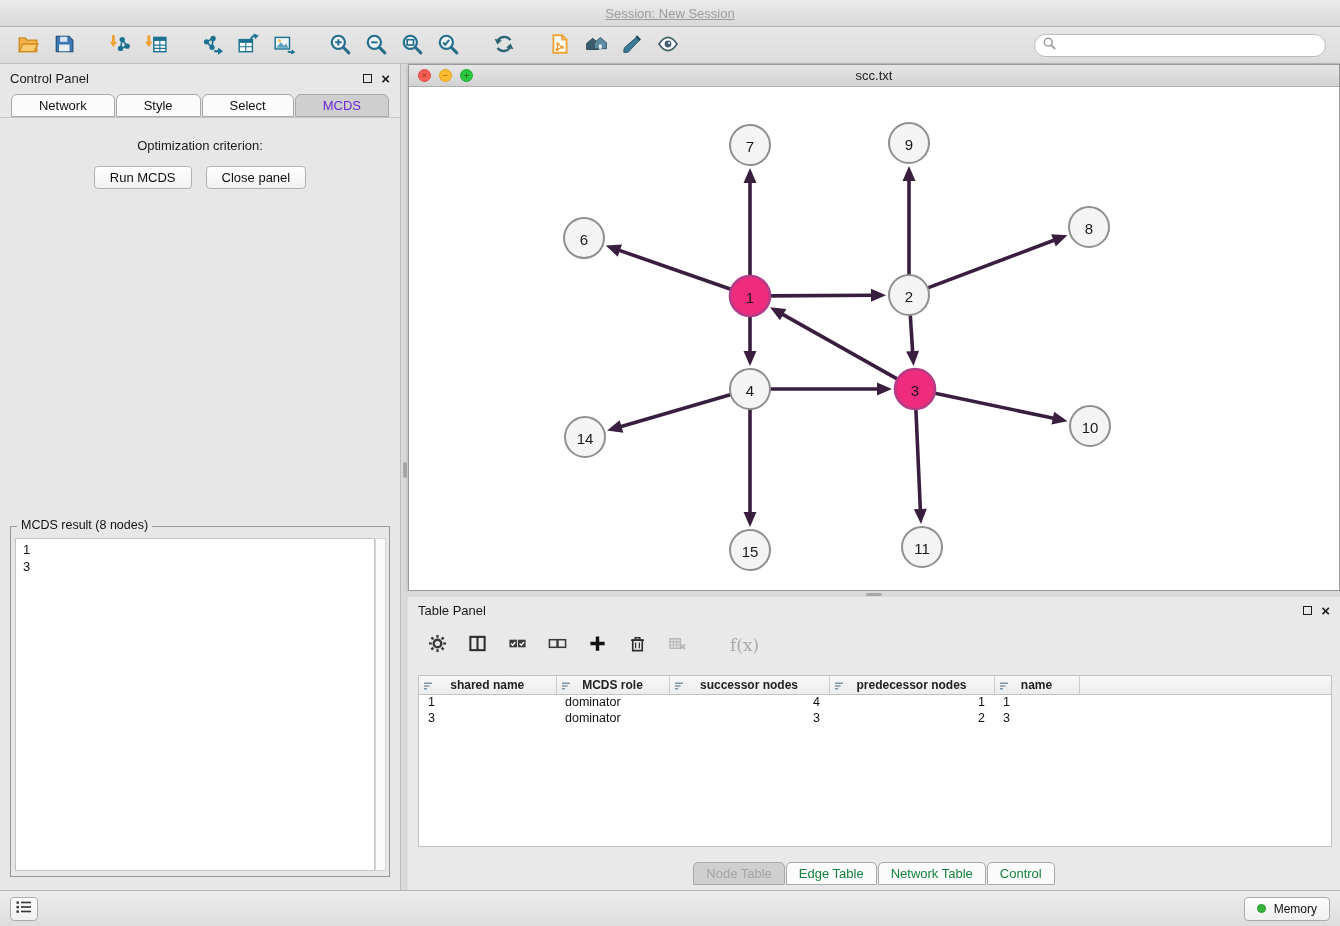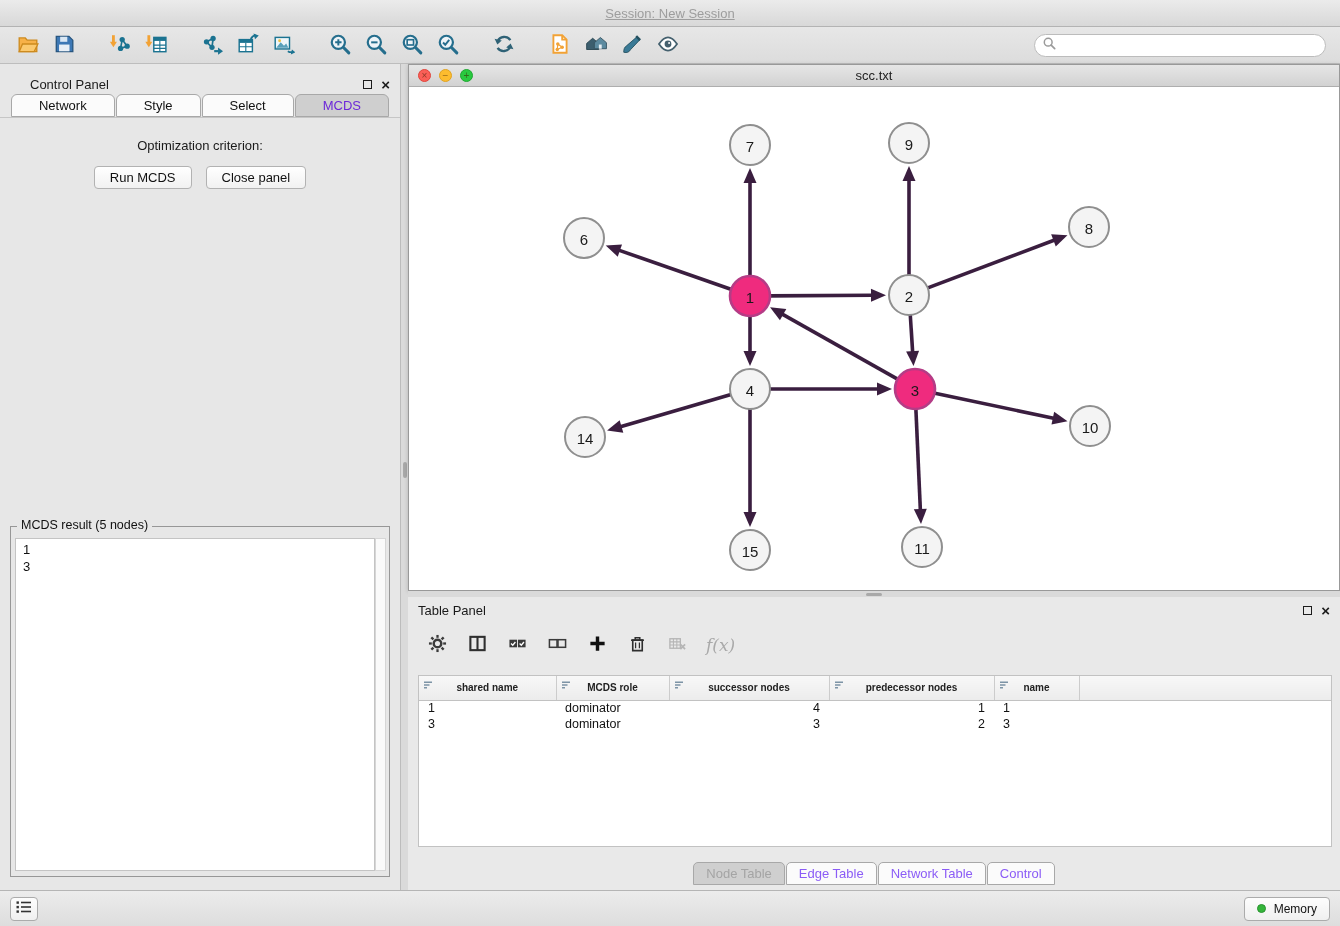--- a/index.html
+++ b/index.html
@@ -44,21 +44,21 @@
   .search-box input {
     border:none; outline:none; background:transparent; flex:1; font-size:13px; color:#333;
   }
 
   
   .control-panel {
     position:absolute; left:0; top:64px; width:401px; bottom:36px;
     background:#e7e7e7; border-right:1px solid #bcbcbc;
   }
   .cp-header {
-    height:28px; display:flex; align-items:flex-end; padding:0 10px; font-size:13px; color:#1c1c1c;margin-left:20px;
+    height:28px; display:flex; align-items:center; padding:0 10px; font-size:13px; color:#1c1c1c;
   }
   .win-btns { margin-left:auto; display:flex; align-items:center; gap:9px; }
   .float-ico { width:9px; height:9px; border:1.6px solid #1c1c1c; display:inline-block; }
   .close-ico { font-size:15px; font-weight:bold; color:#1c1c1c; line-height:1; }
   .cp-tabs { display:flex; justify-content:center; margin-top:2px; }
   .cp-tab {
     padding:3px 27px; font-size:13px; background:#fbfbfb; color:#111;
     border:1px solid #a8a8a8; border-radius:6px 6px 0 0; margin:0 0.5px;
   }
   .cp-tab.sel { background:#cfcfcf; color:#6d28d9; }
@@ -127,41 +127,41 @@
     position:absolute; left:408px; top:597px; width:932px; bottom:36px;
     background:#e9e9e9;
   }
   .tp-header { height:26px; display:flex; align-items:center; padding:0 10px; font-size:13px; }
   .tp-toolbar { position:absolute; top:28px; left:14px; height:40px; display:flex; align-items:center; gap:10px; }
   .tp-btn {
     width:30px; height:30px; border:none; background:transparent;
     display:flex; align-items:center; justify-content:center;
   }
   .fx {
-    font-family:"DejaVu Serif", serif; font-style:italic;
-    font-size:17px; color:#a9a9a9; padding-left:4px;
+    font-family:"DejaVu Serif", serif; 
+    font-size:17px; color:#a9a9a9; padding-left:4px;margin-left:24px;
   }
   .tp-table-wrap {
     position:absolute; top:78px; left:10px; right:8px; height:172px;
     background:#fff; border:1px solid #c2c2c2; overflow:hidden;
   }
   table { border-collapse:collapse; table-layout:fixed; width:100%; }
   th {
     background:linear-gradient(#f8f8f8,#ececec);
     border-right:1px solid #cccccc; border-bottom:1px solid #c2c2c2;
-    font-weight:bold; font-size:10px; height:24px;
+    font-weight:bold; font-size:12px; height:18px;
     position:relative; color:#222;
   }
   th.th-filler { border-right:none; }
   .sort-ico { position:absolute; left:4px; top:4px; }
   td { font-size:12.5px; height:16px; padding:0 9px; color:#111; white-space:nowrap; }
   td.col2, td.col3 { text-align:right; }
   .tp-tabs { position:absolute; bottom:5px; left:0; right:0; display:flex; justify-content:center; }
   .tp-tab {
-    padding:3px 12px; font-size:13px; background:#fbfbfb; color:#8b5cf6;
+    padding:3px 12px; font-size:13px; background:#fbfbfb; color:#15803d;
     border:1px solid #a8a8a8; border-radius:5px 5px 0 0; margin:0 0.5px;
   }
   .tp-tab.sel { background:#cfcfcf; color:#a4a4a4; }
 
   
   .status-bar {
     position:absolute; left:0; bottom:0; width:1340px; height:36px;
     background:linear-gradient(#ececec,#dddddd); border-top:1px solid #b5b5b5;
     display:flex; align-items:center; padding:0 10px;
   }
@@ -353,21 +353,21 @@
       <div class="cp-tab">Select</div>
       <div class="cp-tab sel">MCDS</div>
     </div>
   <div class="cp-body">
     <div class="opt-label">Optimization criterion:</div>
     <div class="cp-buttons">
       <button>Run MCDS</button>
       <button>Close panel</button>
     </div>
     <div class="result-group">
-      <div class="result-legend">MCDS result (5 nodes)</div>
+      <div class="result-legend">MCDS result (8 nodes)</div>
       <div class="result-area" id="result-area">1
 3</div>
       <div class="result-scrollbar"></div>
     </div>
   </div>
 </div>
 
 <div class="v-splitter">
     <div class="v-handle"></div>
   </div>

